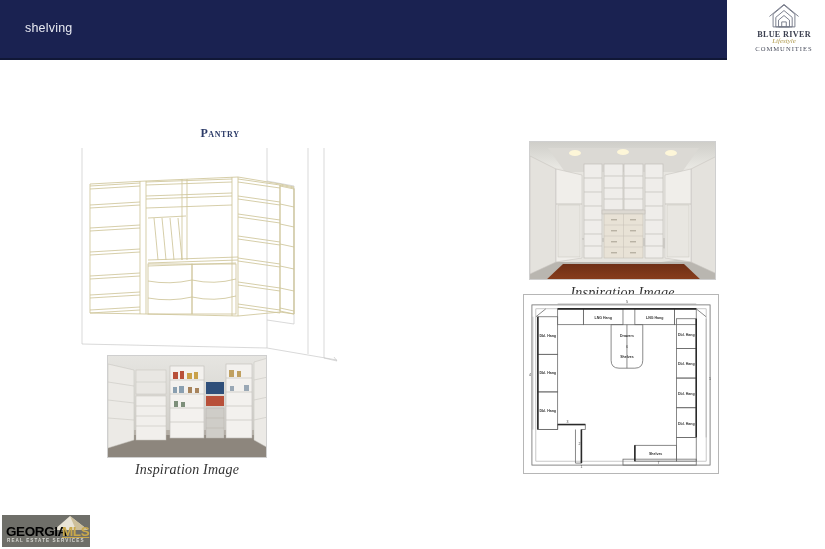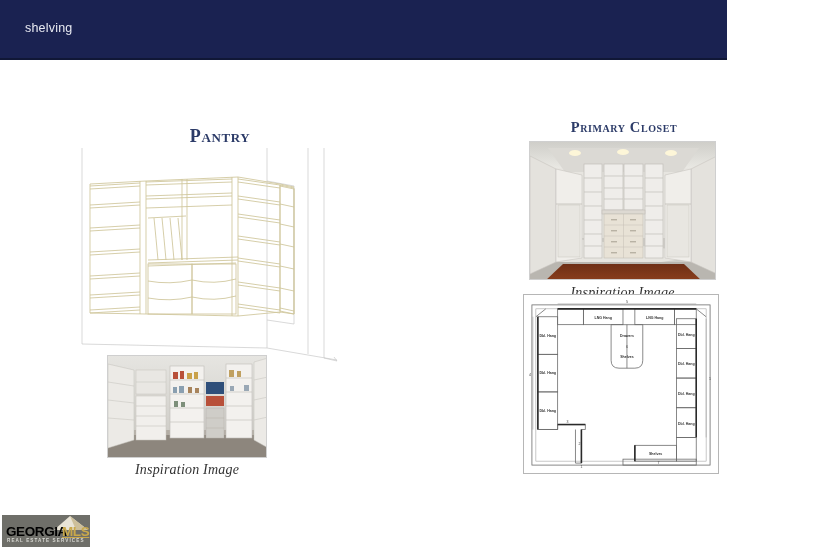--- a/index.html
+++ b/index.html
@@ -52,21 +52,21 @@
 
   
   .sec-title {
     position: absolute;
     font-family: "Liberation Serif", serif;
     color: #2c3b68;
     font-weight: 700;
     font-variant: small-caps;
     letter-spacing: .6px;
   }
-  #pantry-title { left: 140px; top: 126px; width: 160px; text-align: center; font-size: 18px; }
+  #pantry-title { left: 140px; top: 126px; width: 160px; text-align: center; font-size: 12px; }
   #closet-title { left: 531px; top: 119px; width: 186px; text-align: center; font-size: 14.5px; }
 
   
   .pantry-draw { position: absolute; left: 62px; top: 148px; width: 300px; height: 220px; }
 
   
   .photo-frame { position: absolute; background: #ffffff; }
   .cap {
     position: absolute;
     font-family: "Liberation Serif", serif;
@@ -109,20 +109,34 @@
 </style>
 </head>
 <body>
 
 <div class="page">
 
   <div class="header-bar"></div>
   <div class="header-underline"></div>
   <div class="header-title">shelving</div>
 
+  <div class="brand">
+    <svg class="brand-mark" viewBox="0 0 44 28">
+      <g fill="none" stroke="#6f7483" stroke-width="1" stroke-linejoin="round">
+        <path d="M22 2 L34 12 L34 26 L10 26 L10 12 Z"></path>
+        <path d="M22 8 L31 15.5 L31 26 L13 26 L13 15.5 Z"></path>
+        <path d="M22 13.5 L28 18.5 L28 26 L16 26 L16 18.5 Z"></path>
+        <path d="M19.5 26 L19.5 20.5 L24.5 20.5 L24.5 26"></path>
+        <path d="M6 14.5 L22 1.2 L38 14.5"></path>
+      </g>
+    </svg>
+    <div class="brand-name">BLUE RIVER</div>
+    <div class="brand-script">Lifestyle</div>
+    <div class="brand-sub">COMMUNITIES</div>
+  </div>
 
   <div class="sec-title" id="pantry-title">Pantry</div>
 
   <svg class="pantry-draw" viewBox="0 0 300 220">
     <g stroke="#c9c9c9" stroke-width="0.7" fill="none">
 
       <line x1="20" y1="0" x2="20" y2="196"></line>
       <line x1="20" y1="196" x2="205" y2="200"></line>
       <line x1="205" y1="0" x2="205" y2="200"></line>
       <line x1="205" y1="200" x2="275" y2="212"></line>
@@ -294,21 +308,20 @@
       <polygon points="146,6 160,2 160,92 146,84" fill="#eceae6" stroke="#c3c0ba" stroke-width=".5"></polygon>
       <g stroke="#c3c0ba" stroke-width=".5">
         <line x1="146" y1="24" x2="160" y2="21"></line>
           <line x1="146" y1="44" x2="160" y2="41"></line>
         <line x1="146" y1="64" x2="160" y2="61"></line>
       </g>
     </svg>
   </div>
   <div class="cap" id="pantry-cap">Inspiration Image</div>
 
-  <div class="sec-title" id="closet-title">Primary Closet</div>
 
   <div class="photo-frame" id="closet-photo">
     <svg viewBox="0 0 187 139" width="187" height="139" preserveAspectRatio="none">
       <defs>
         <linearGradient id="ceil" x1="0" y1="0" x2="0" y2="1">
           <stop offset="0" stop-color="#cfcec9"></stop>
             <stop offset="1" stop-color="#e9e8e3"></stop>
         </linearGradient>
         <linearGradient id="floor" x1="0" y1="0" x2="0" y2="1">
           <stop offset="0" stop-color="#6e2f16"></stop>

